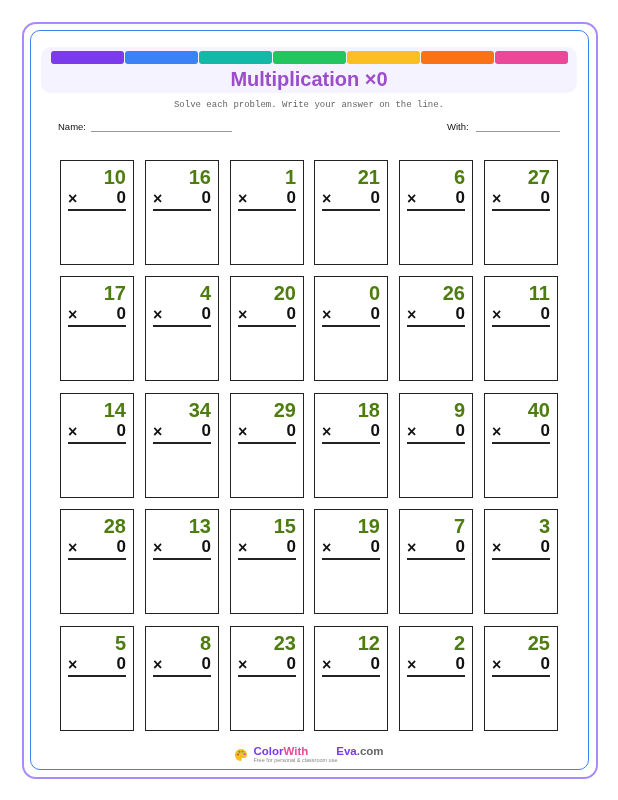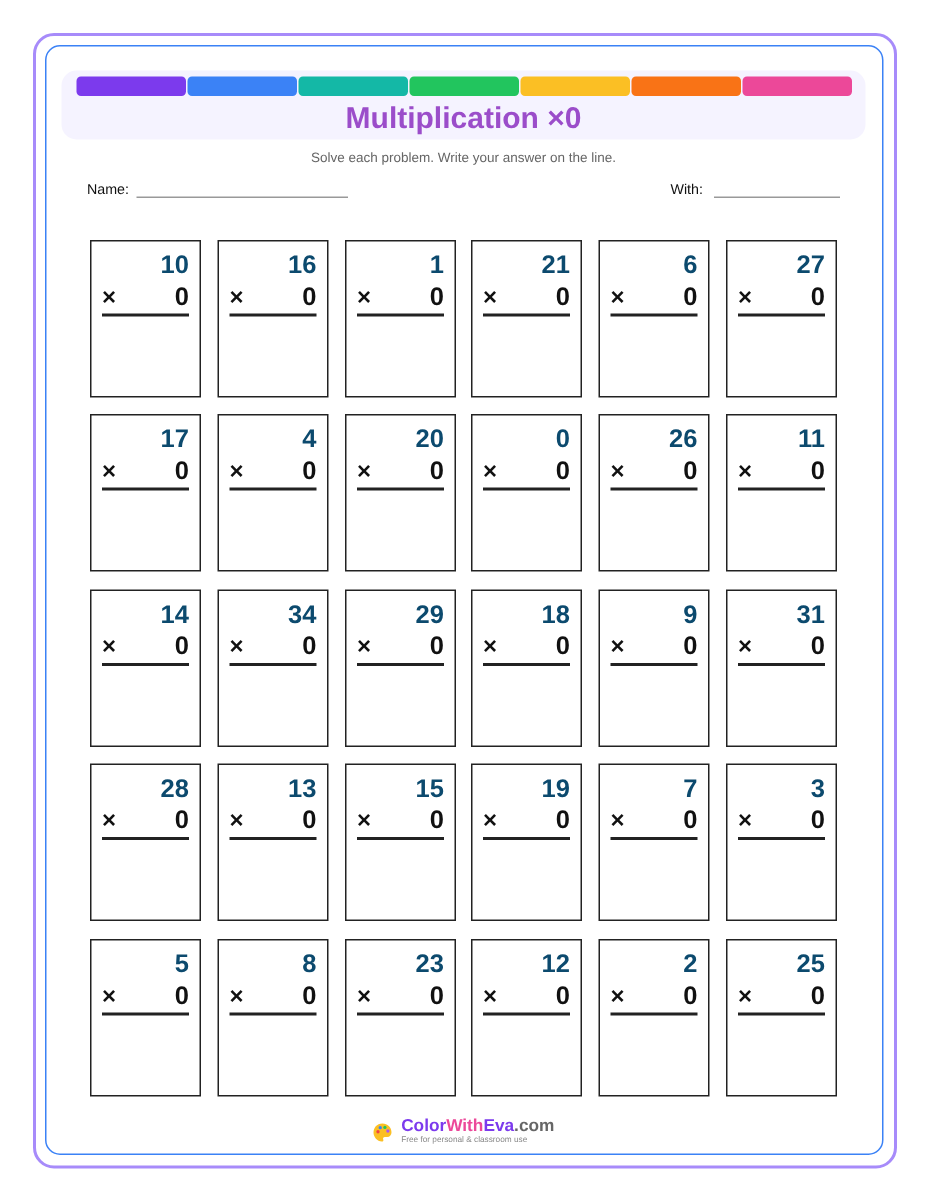--- a/index.html
+++ b/index.html
@@ -3,39 +3,39 @@
   <meta charset="utf-8">
   <style>
     html, body { margin: 0; padding: 0; background: #ffffff; }
     body { width: 618px; height: 800px; position: relative; overflow: hidden; font-family: "Liberation Sans", sans-serif; }
     .outer-frame { position: absolute; left: 22px; top: 22px; width: 572px; height: 753px; border: 2px solid #a78bfa; border-radius: 14px; box-sizing: content-box; }
     .inner-frame { position: absolute; left: 30px; top: 30px; width: 557px; height: 738px; border: 1.5px solid #3b82f6; border-radius: 10px; }
     .header { position: absolute; left: 41px; top: 47px; width: 536px; height: 46px; background: #f5f3ff; border-radius: 10px; }
     .color-bar { position: absolute; left: 51px; top: 51px; width: 517px; height: 13px; display: flex; gap: 1px; }
     .color-bar .seg { flex: 1; height: 13px; border-radius: 3px; }
     .title { position: absolute; left: 41px; top: 66px; width: 536px; text-align: center; font-size: 20px; font-weight: bold; color: #9b4dca; line-height: 26px; }
-    .instructions { position: absolute; left: 41px; top: 99px; width: 536px; text-align: center; font-size: 9px; color: #666666; line-height: 12px; }
+    .instructions { position: absolute; left: 41px; top: 99px; width: 536px; text-align: center; font-size: 9px; color: #666666; line-height: 12px; font-family: Liberation Mono, monospace; }
     .name-label { position: absolute; left: 58px; top: 121px; font-size: 9.5px; color: #111; line-height: 12px; }
     .name-line { position: absolute; left: 91px; top: 131px; width: 141px; height: 0; border-bottom: 1px solid #999; }
     .date-label { position: absolute; left: 447px; top: 121px; font-size: 9.5px; color: #111; line-height: 12px; }
     .date-line { position: absolute; left: 476px; top: 131px; width: 84px; height: 0; border-bottom: 1px solid #999; }
     .grid { position: absolute; left: 60px; top: 160px; width: 500px; }
     .card { position: absolute; width: 74px; height: 105px; border: 1.5px solid #222; box-sizing: border-box; background: #fff; }
-    .card .top { position: absolute; right: 7px; top: 6px; font-size: 17px; font-weight: bold; color: #0c4a6e; line-height: 20px; text-align: right; }
+    .card .top { position: absolute; right: 7px; top: 6px; font-size: 20px; font-weight: bold; color: #4d7c0f; line-height: 20px; text-align: right; }
     .card .times { position: absolute; left: 7px; top: 28px; font-size: 16px; font-weight: bold; color: #111; line-height: 20px; }
     .card .bottom { position: absolute; right: 7px; top: 27px; font-size: 17px; font-weight: bold; color: #111; line-height: 20px; text-align: right; }
     .card .rule { position: absolute; left: 7px; right: 7px; top: 48px; height: 0; border-bottom: 2px solid #222; }
     .footer { position: absolute; left: 0; top: 745px; width: 618px; display: flex; justify-content: center; }
     .footer-inner { display: flex; align-items: center; gap: 5px; }
     .palette-icon { width: 14px; height: 14px; position: relative; }
     .brand { display: flex; flex-direction: column; }
     .brand-name { font-size: 11.5px; font-weight: bold; line-height: 12px; }
     .brand-name .c1 { color: #7c3aed; }
     .brand-name .c2 { color: #ec4899; }
-    .brand-name .c3 { color: #7c3aed; }
+    .brand-name .c3 { color: #7c3aed; padding-left: 28px; }
     .brand-name .c4 { color: #666666; }
     .brand-tag { font-size: 5.5px; color: #888; line-height: 7px; }
   </style>
 </head>
 <body>
 
 <div class="outer-frame"></div>
 <div class="inner-frame"></div>
 
 <div class="header"></div>
@@ -154,21 +154,21 @@
       <div class="bottom">0</div>
       <div class="rule"></div>
     </div>
     <div class="card" style="left: 339px; top: 233px;">
       <div class="top">9</div>
       <div class="times">×</div>
       <div class="bottom">0</div>
       <div class="rule"></div>
     </div>
     <div class="card" style="left: 424px; top: 233px;">
-      <div class="top">31</div>
+      <div class="top">40</div>
       <div class="times">×</div>
       <div class="bottom">0</div>
       <div class="rule"></div>
     </div>
     <div class="card" style="left: 0px; top: 349px;">
       <div class="top">28</div>
       <div class="times">×</div>
       <div class="bottom">0</div>
       <div class="rule"></div>
     </div>

